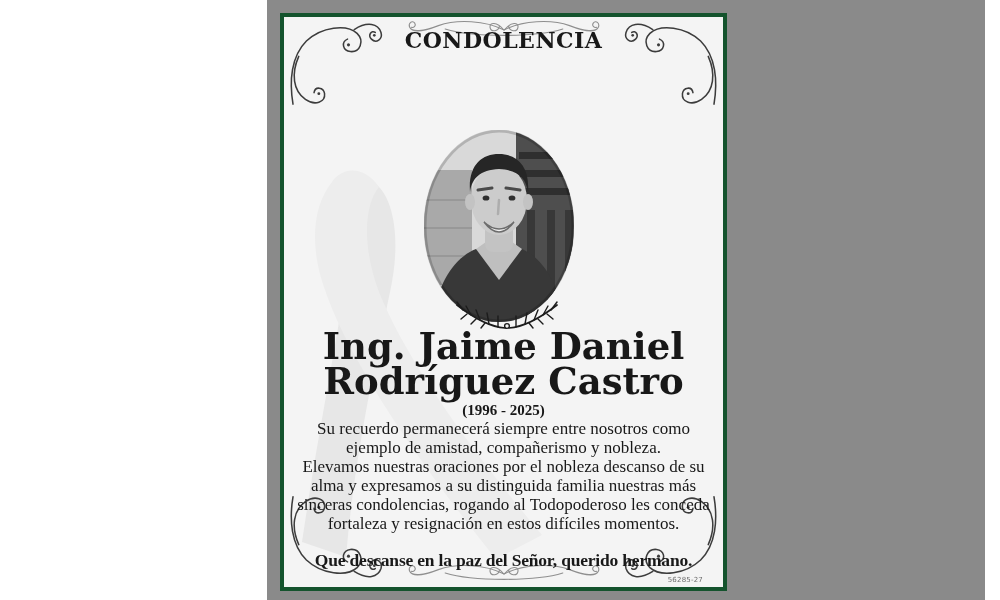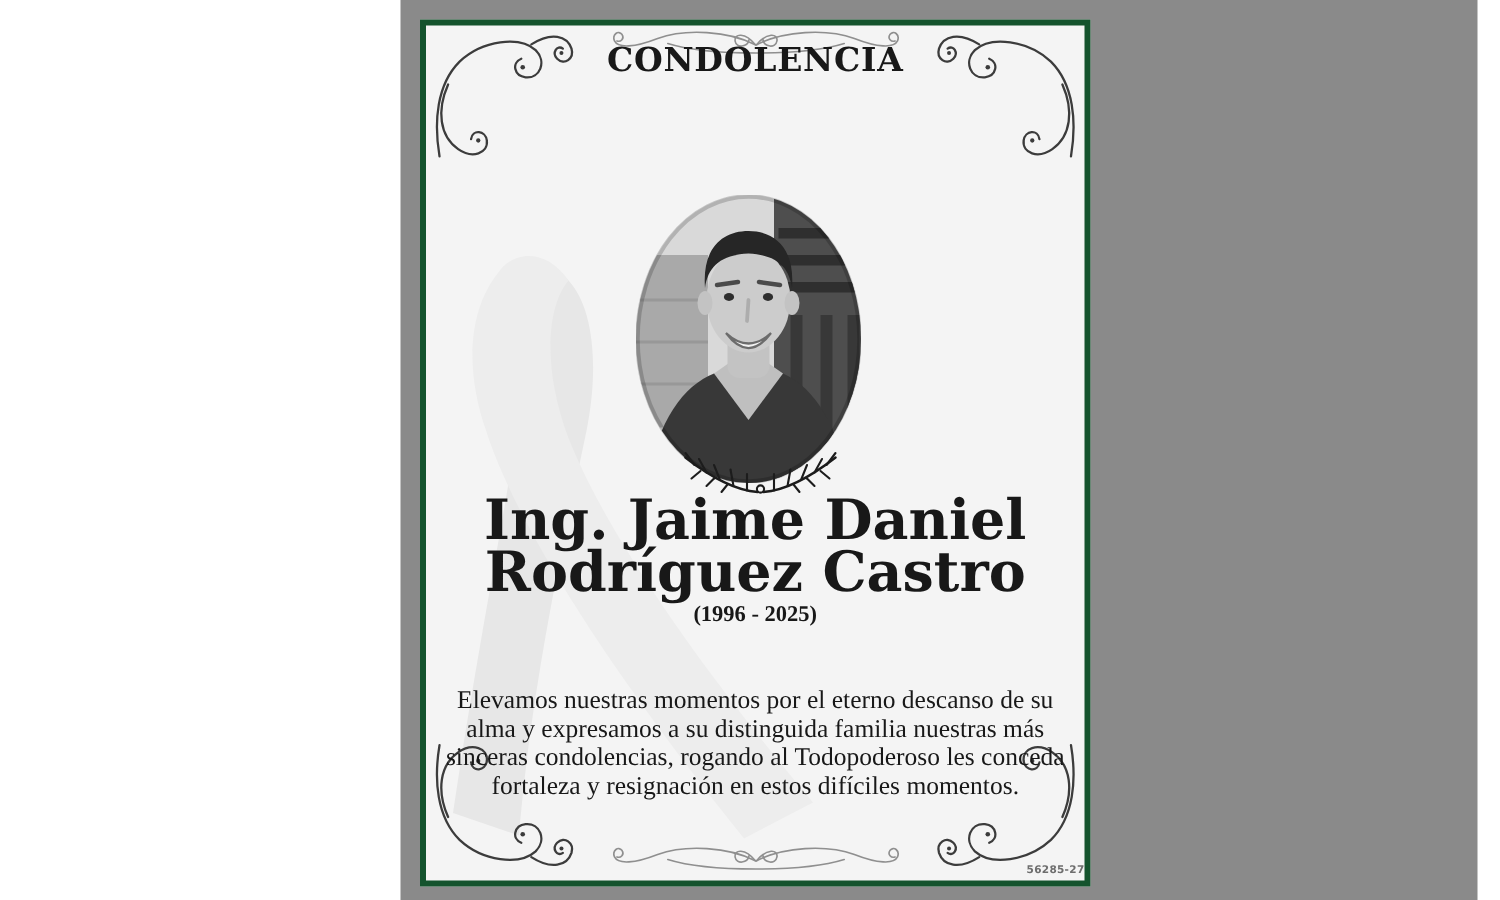--- a/index.html
+++ b/index.html
@@ -58,24 +58,23 @@
     position:absolute;left:50%;transform:translateX(-50%);
     width:424px;margin:0;font-size:17px;line-height:19px;
   }
   .memory{top:402px;}
   .prayer{top:440px;}
   .farewell{
     position:absolute;top:533px;left:0;right:0;margin:0;
     font-weight:bold;font-size:17.5px;white-space:nowrap;letter-spacing:-0.2px;
   }
   .code{
-    position:absolute;right:0;bottom:3px;
+    position:absolute;right:20px;bottom:3px;
     font-family:"DejaVu Sans", sans-serif;font-size:7px;color:#6e6e6e;
     letter-spacing:0.2px;
-    font-weight:bold;
   }
 </style>
 </head>
 <body>
 
 <svg width="0" height="0" style="position:absolute">
   <defs>
     <g id="corner-flourish" fill="none" stroke="currentColor" stroke-width="1.6" stroke-linecap="round">
       <path d="M6,88 C2,64 4,38 20,22 C36,7 62,4 73,14 C81,22 76,34 66,33 C58,32 56,23 63,20"></path>
       <circle cx="64" cy="26" r="1.6" fill="currentColor" stroke="none"></circle>
@@ -204,19 +203,21 @@
         </svg>
     </div>
 
     <div class="name">
       <div>Ing. Jaime Daniel</div>
       <div>Rodríguez Castro</div>
     </div>
 
     <div class="years">(1996 - 2025)</div>
 
-
-    <p class="prayer">Elevamos nuestras momentos por el eterno descanso de su alma y expresamos a su distinguida familia nuestras más sinceras condolencias, rogando al Todopoderoso les conceda fortaleza y resignación en estos difíciles momentos.</p>
-
+    <p class="memory">Su recuerdo permanecerá siempre entre nosotros como ejemplo de amistad, compañerismo y nobleza.</p>
+
+    <p class="prayer">Elevamos nuestras oraciones por el nobleza descanso de su alma y expresamos a su distinguida familia nuestras más sinceras condolencias, rogando al Todopoderoso les conceda fortaleza y resignación en estos difíciles momentos.</p>
+
+    <p class="farewell">Que descanse en la paz del Señor, querido hermano.</p>
 
     <div class="code">56285-27</div>
   </div>
 </div>
 
 </body></html>

